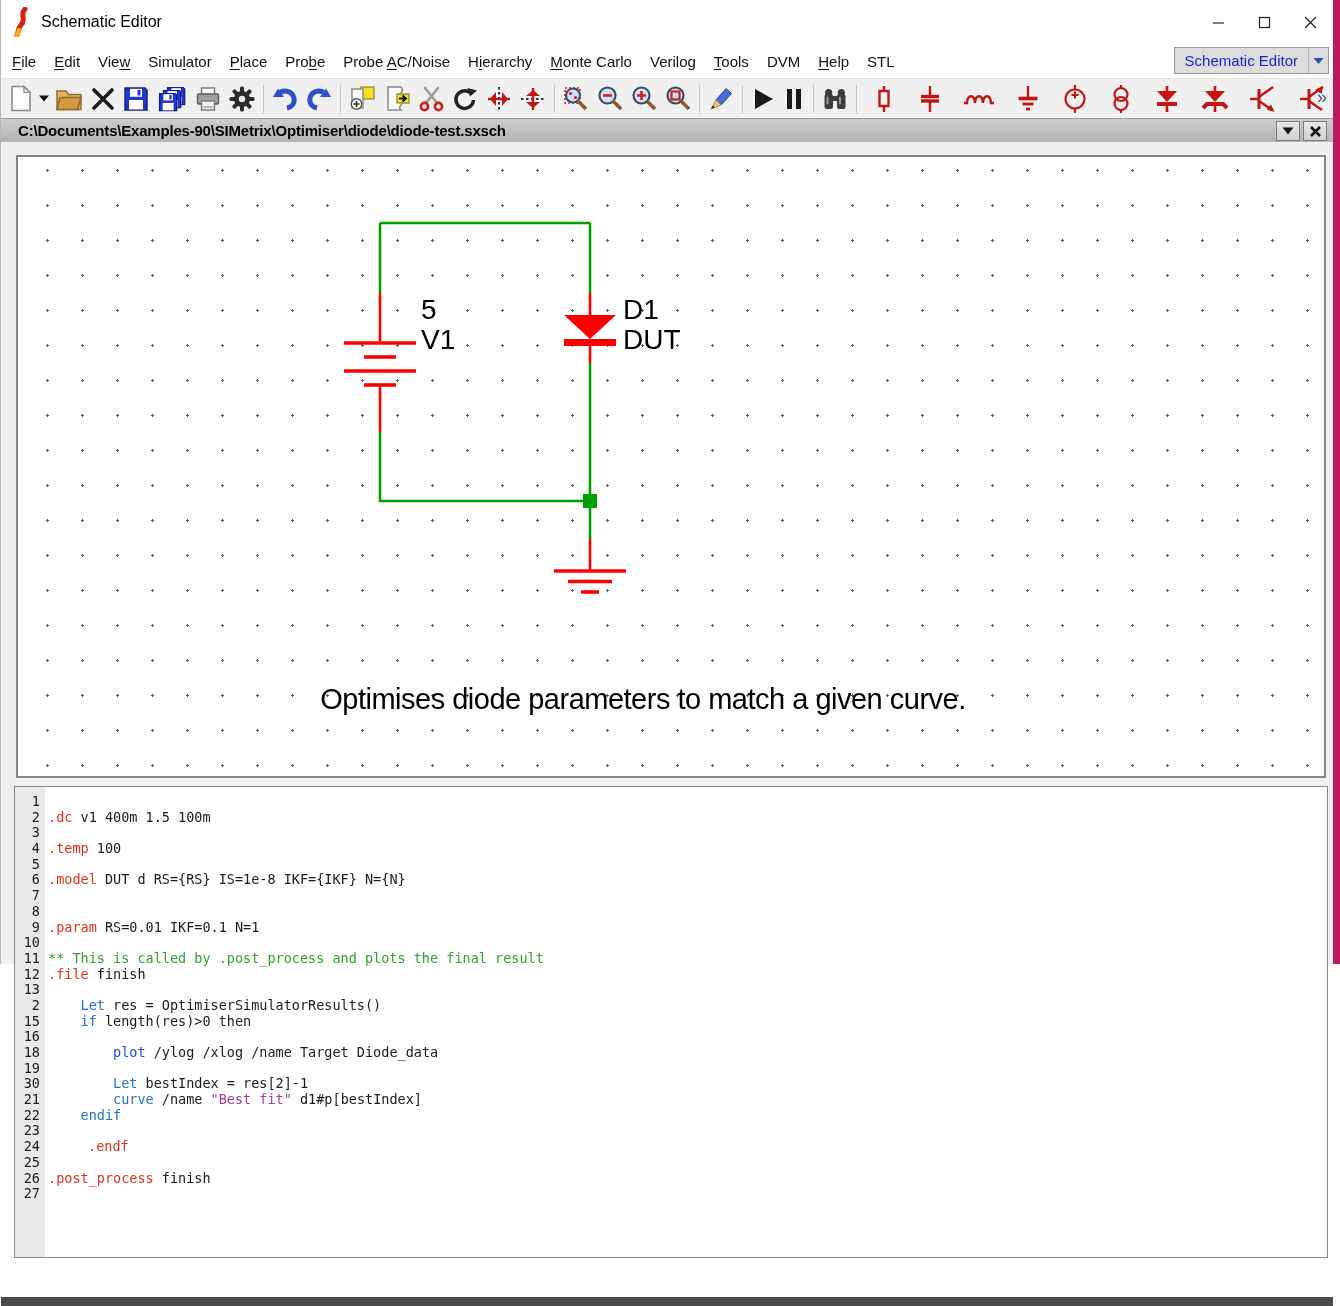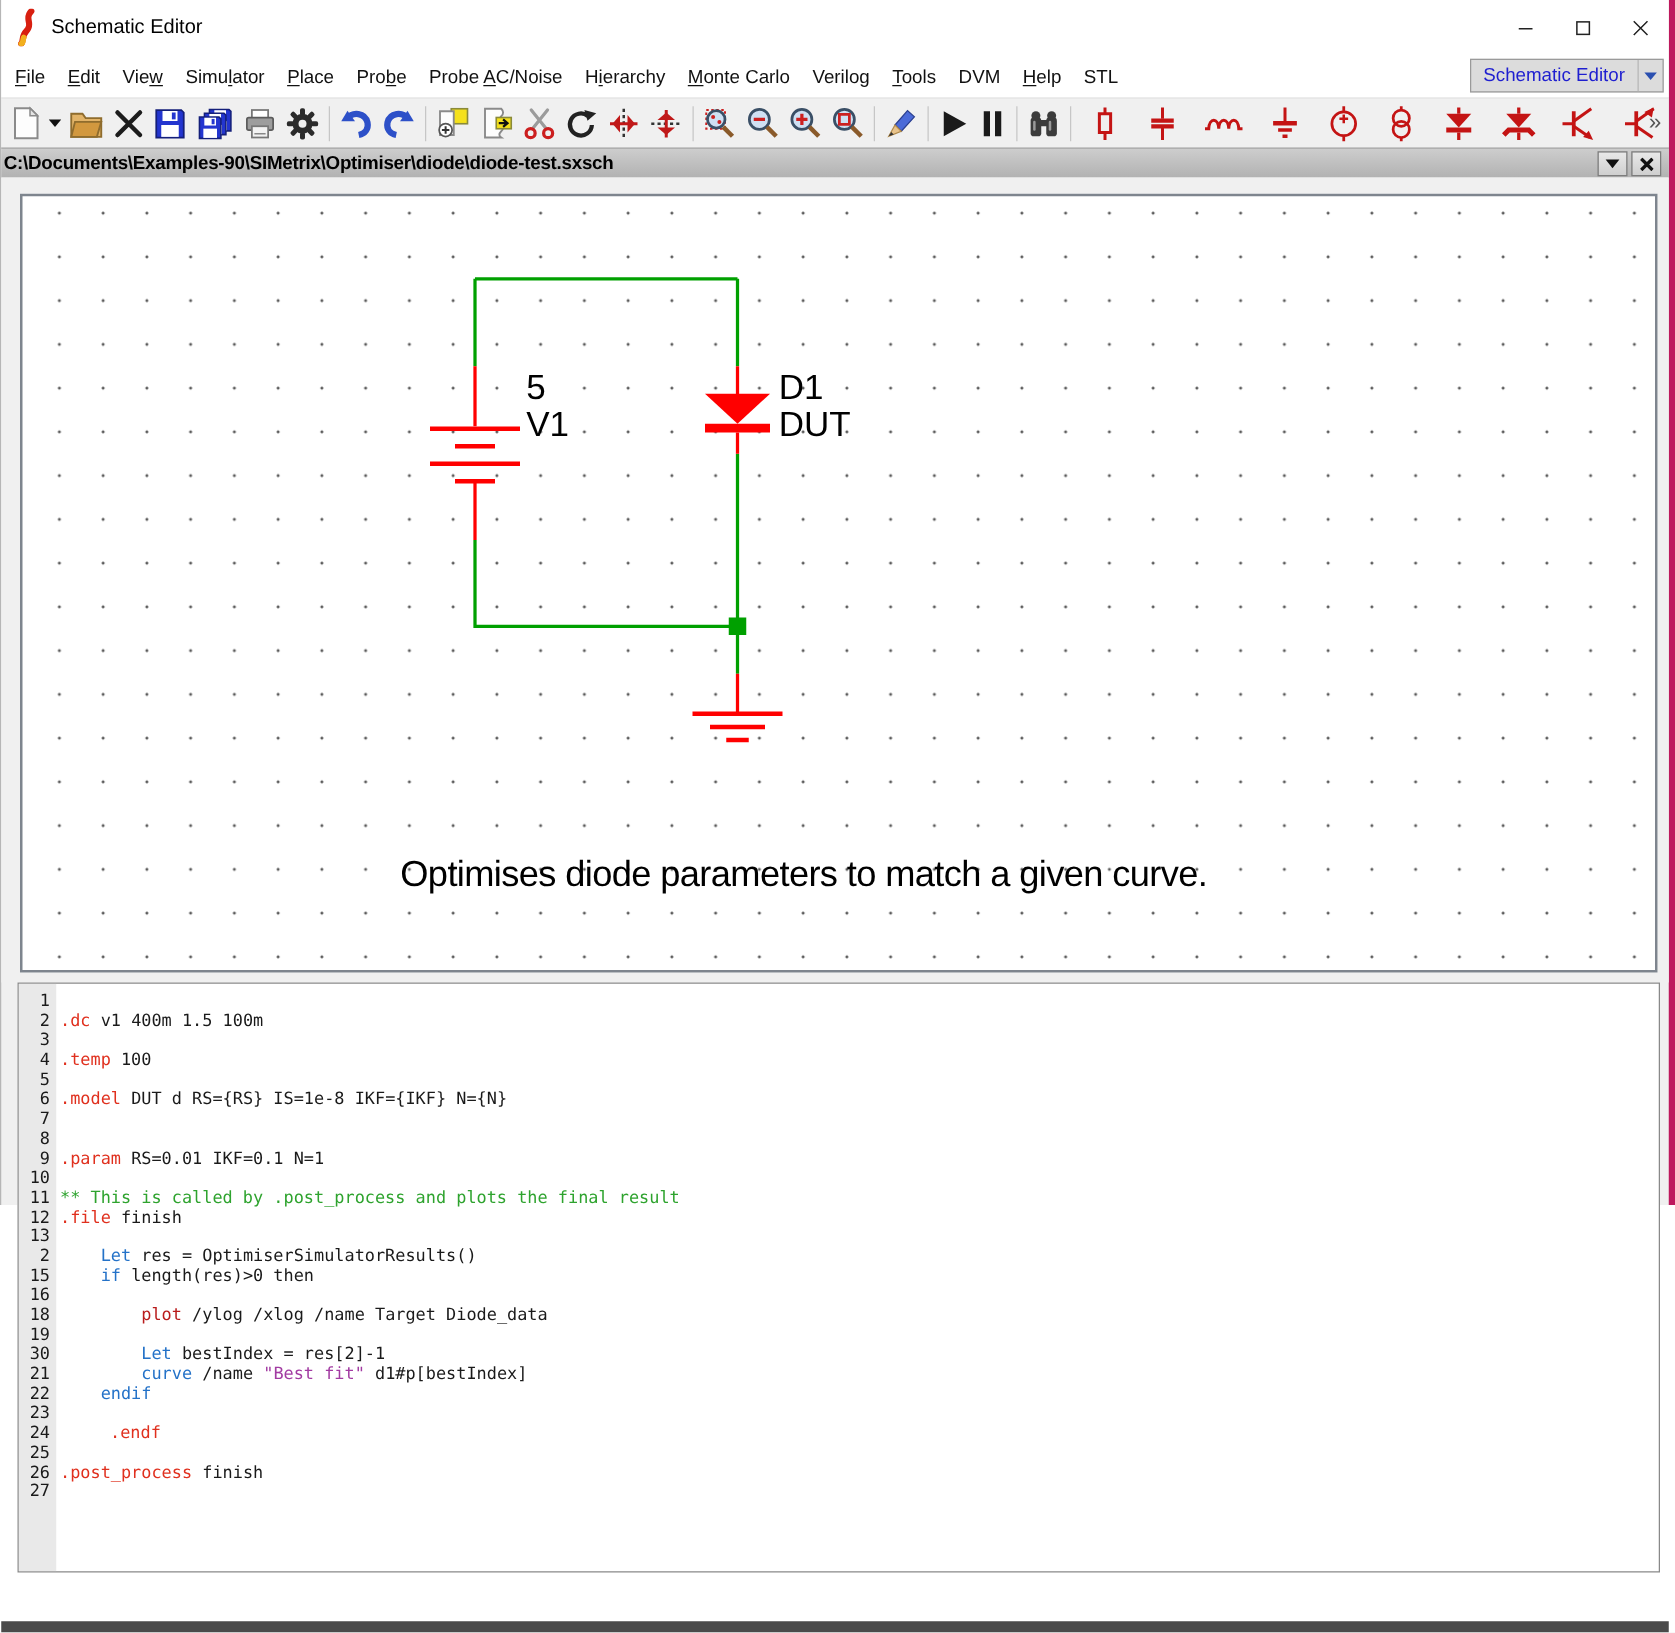--- a/index.html
+++ b/index.html
@@ -1,19 +1,19 @@
 <!DOCTYPE html>
 <html><head>
 <meta charset="utf-8">
 <style>
   * { box-sizing: border-box; margin: 0; padding: 0; }
   html,body { width:1340px; height:1306px; }
   body { font-family:"Liberation Sans", sans-serif; background:#fff; position:relative; overflow:hidden; }
   #window { position:absolute; inset:0; width:1340px; height:964px; background:#f0f0f0;
-            border-left:1px solid #b6b6b6; border-right:5px solid #be185d; }
+            border-left:1px solid #b6b6b6; border-right:7px solid #be185d; }
 
   
   .titlebar { position:absolute; left:0; top:0; width:100%; height:44px; background:#ffffff; display:flex; align-items:center; }
   .app-logo { width:22px; height:30px; margin-left:10px; }
   .title-text { font-size:16px; color:#000; margin-left:8px; }
   .win-controls { position:absolute; right:0; top:0; height:44px; display:flex; }
   .win-btn { width:46px; height:44px; display:flex; align-items:center; justify-content:center; }
 
   
   .menubar { position:absolute; left:0; top:44px; width:100%; height:34px; background:#ffffff; display:flex; align-items:center; }
@@ -31,21 +31,21 @@
   .tbtn { height:34px; display:flex; align-items:center; justify-content:center; padding:0 4px; }
   .tbtn svg { display:block; }
   .sep { width:1px; height:28px; background:#c6c6c6; margin:0 4px; }
   .comp-group { display:flex; align-items:center; gap:12px; margin-left:6px; }
   .overflow-chevron { position:absolute; right:8px; top:8px; font-size:18px; color:#555; letter-spacing:-2px; }
 
   
   .pathbar { position:absolute; left:0; top:118px; width:100%; height:24px;
              background:linear-gradient(#cdcdcd,#b2b2b2); display:flex; align-items:center;
              border-top:1px solid #9d9d9d; }
-  .path-text { font-weight:bold; font-size:15px; color:#000; padding-left:2px; letter-spacing:-0.2px; }
+  .path-text { font-weight:bold; font-size:15px; color:#000; padding-left:17px; letter-spacing:-0.2px; }
   .pathbar-btns { position:absolute; right:6px; top:2px; display:flex; gap:3px; }
   .pbtn { width:24px; height:20px; background:linear-gradient(#e8e8e8,#cfcfcf); border:1px solid #7c7c7c;
           display:flex; align-items:center; justify-content:center; }
 
   
   .schem-region { position:absolute; left:0; top:142px; width:100%; height:644px; background:#f0f0f0; }
   .canvas { position:absolute; left:15px; top:13px; width:1310px; height:623px; background:#ffffff;
             border:2px solid #7e858e;
             background-image:radial-gradient(circle, #5a5a5a 1px, transparent 1.4px);
             background-size:35px 35px; background-position:12px 31px; }
@@ -476,21 +476,21 @@
         <div class="code-line"><span class="ln">7</span><span class="code-text"></span></div>
         <div class="code-line"><span class="ln">8</span><span class="code-text"></span></div>
         <div class="code-line"><span class="ln">9</span><span class="code-text"><span style="color: rgb(224, 48, 30);">.param</span><span style="color: rgb(26, 26, 26);"> RS=0.01 IKF=0.1 N=1</span></span></div>
         <div class="code-line"><span class="ln">10</span><span class="code-text"></span></div>
         <div class="code-line"><span class="ln">11</span><span class="code-text"><span style="color: rgb(46, 163, 46);">** This is called by .post_process and plots the final result</span></span></div>
         <div class="code-line"><span class="ln">12</span><span class="code-text"><span style="color: rgb(224, 48, 30);">.file</span><span style="color: rgb(26, 26, 26);"> finish</span></span></div>
         <div class="code-line"><span class="ln">13</span><span class="code-text"></span></div>
         <div class="code-line"><span class="ln">2</span><span class="code-text"><span style="color: rgb(26, 26, 26);">    </span><span style="color: rgb(36, 114, 200);">Let</span><span style="color: rgb(26, 26, 26);"> res = OptimiserSimulatorResults()</span></span></div>
         <div class="code-line"><span class="ln">15</span><span class="code-text"><span style="color: rgb(26, 26, 26);">    </span><span style="color: rgb(36, 114, 200);">if</span><span style="color: rgb(26, 26, 26);"> length(res)&gt;0 then</span></span></div>
         <div class="code-line"><span class="ln">16</span><span class="code-text"></span></div>
-        <div class="code-line"><span class="ln">18</span><span class="code-text"><span style="color: rgb(26, 26, 26);">        </span><span style="color: #b91c1c;">plot</span><span style="color: rgb(26, 26, 26);"> /ylog /xlog /name Target Diode_data</span></span></div>
+        <div class="code-line"><span class="ln">18</span><span class="code-text"><span style="color: rgb(26, 26, 26);">        </span><span style="color: #1d4ed8;">plot</span><span style="color: rgb(26, 26, 26);"> /ylog /xlog /name Target Diode_data</span></span></div>
         <div class="code-line"><span class="ln">19</span><span class="code-text"></span></div>
         <div class="code-line"><span class="ln">30</span><span class="code-text"><span style="color: rgb(26, 26, 26);">        </span><span style="color: rgb(36, 114, 200);">Let</span><span style="color: rgb(26, 26, 26);"> bestIndex = res[2]-1</span></span></div>
         <div class="code-line"><span class="ln">21</span><span class="code-text"><span style="color: rgb(26, 26, 26);">        </span><span style="color: rgb(36, 114, 200);">curve</span><span style="color: rgb(26, 26, 26);"> /name </span><span style="color: rgb(162, 59, 162);">"Best fit"</span><span style="color: rgb(26, 26, 26);"> d1#p[bestIndex]</span></span></div>
         <div class="code-line"><span class="ln">22</span><span class="code-text"><span style="color: rgb(26, 26, 26);">    </span><span style="color: rgb(36, 114, 200);">endif</span></span></div>
         <div class="code-line"><span class="ln">23</span><span class="code-text"></span></div>
         <div class="code-line"><span class="ln">24</span><span class="code-text"><span style="color: rgb(224, 48, 30); margin-left: 40px;">.endf</span></span></div>
         <div class="code-line"><span class="ln">25</span><span class="code-text"></span></div>
         <div class="code-line"><span class="ln">26</span><span class="code-text"><span style="color: rgb(224, 48, 30);">.post_process</span><span style="color: rgb(26, 26, 26);"> finish</span></span></div>
         <div class="code-line"><span class="ln">27</span><span class="code-text"></span></div>
       </div>

